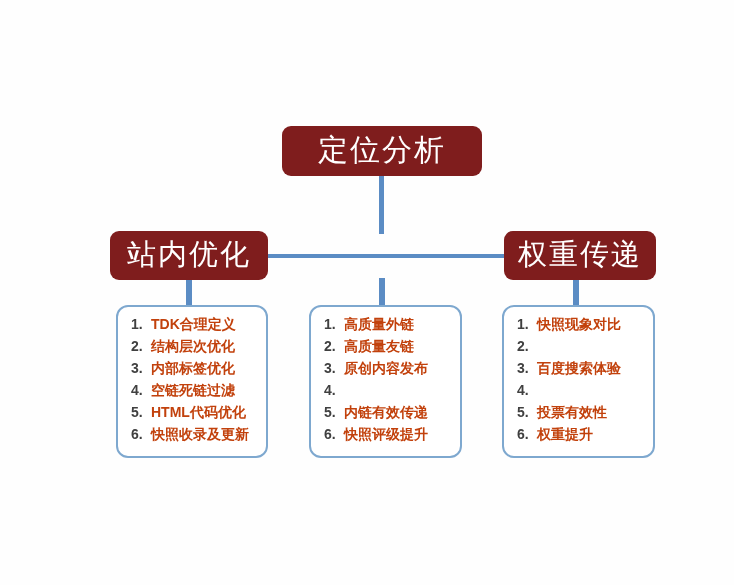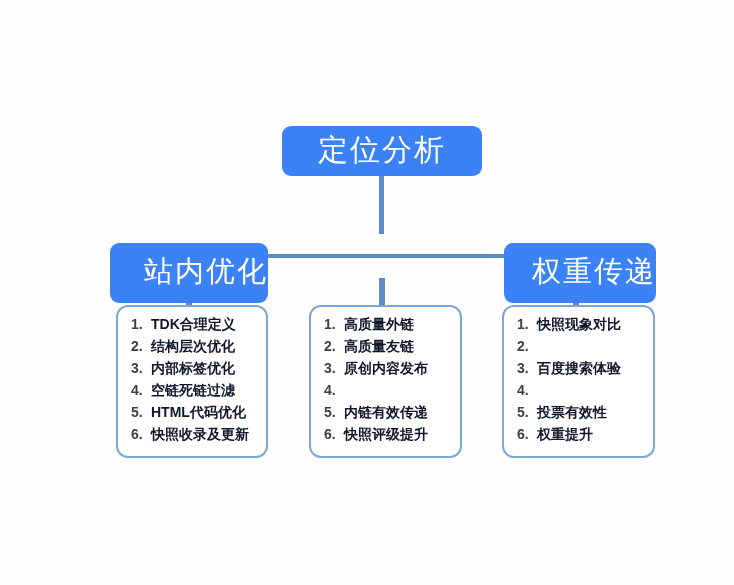--- a/index.html
+++ b/index.html
@@ -53,41 +53,40 @@
   .conn-l3 {
     left: 573px;
     top: 278px;
     width: 6px;
     height: 30px;
   }
 
   
   .node {
     position: absolute;
-    background: #3b82f6;
+    background: #7f1d1d;
     border-radius: 9px;
     color: #ffffff;
     display: flex;
     align-items: center;
     justify-content: center;
     letter-spacing: 2px;
     box-sizing: border-box;
   }
   .node-root {
     left: 282px;
     top: 126px;
     width: 200px;
     height: 50px;
     font-size: 30px;
   }
   .node-l2 {
-    top: 243px;
-    height: 60px;
+    top: 231px;
+    height: 49px;
     font-size: 29px;
-    justify-content: flex-end;
   }
   .node-l2.n1 { left: 110px; width: 158px; }
   .node-l2.n2 { left: 306px; width: 150px; }
   .node-l2.n3 { left: 504px; width: 152px; }
 
   .node-label {
     display: block;
     line-height: 1;
     padding-bottom: 3px;
   }
@@ -120,21 +119,21 @@
     white-space: nowrap;
   }
   .item-num {
     color: #404040;
     font-size: 14px;
     font-weight: bold;
     width: 20px;
     flex: 0 0 20px;
   }
   .item-text {
-    color: #0f172a;
+    color: #c2410c;
     font-size: 14px;
     font-weight: bold;
     letter-spacing: 0px;
   }
 </style>
 </head>
 <body>
 
 <div id="canvas">
 

